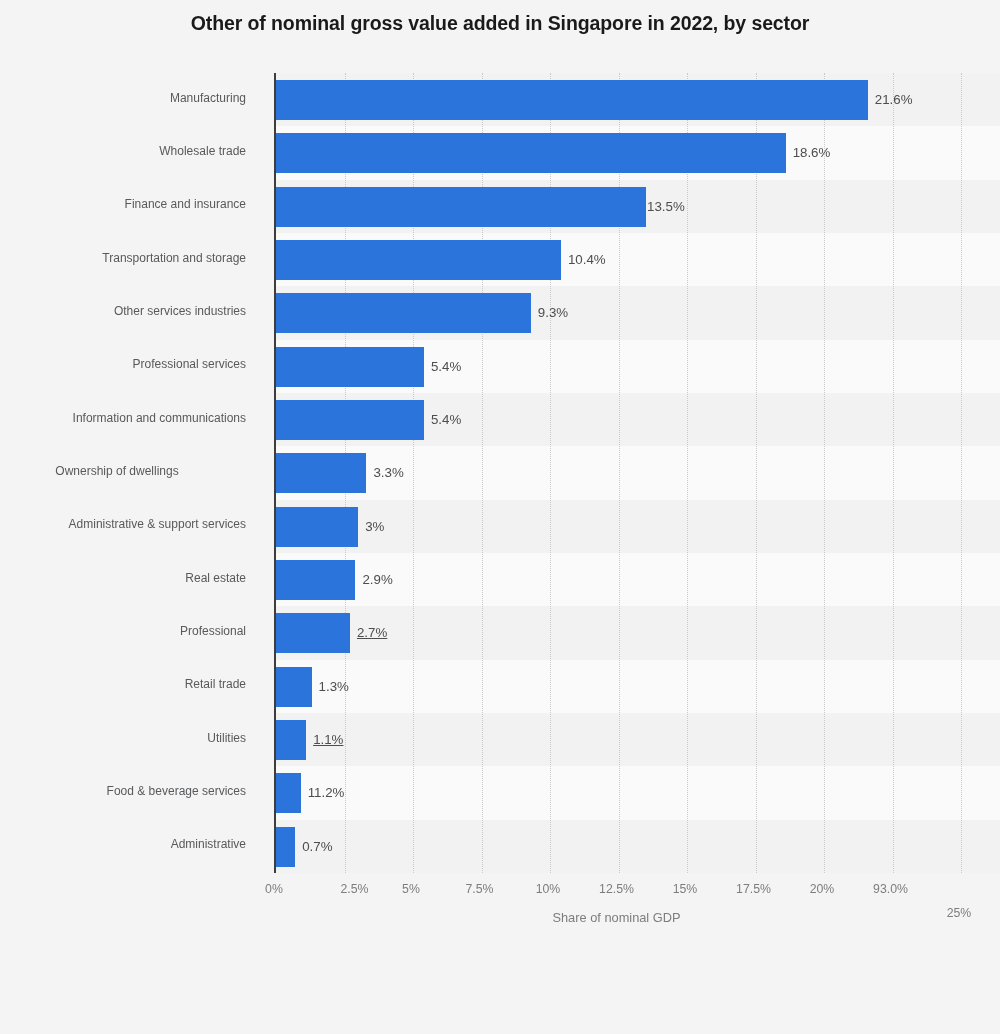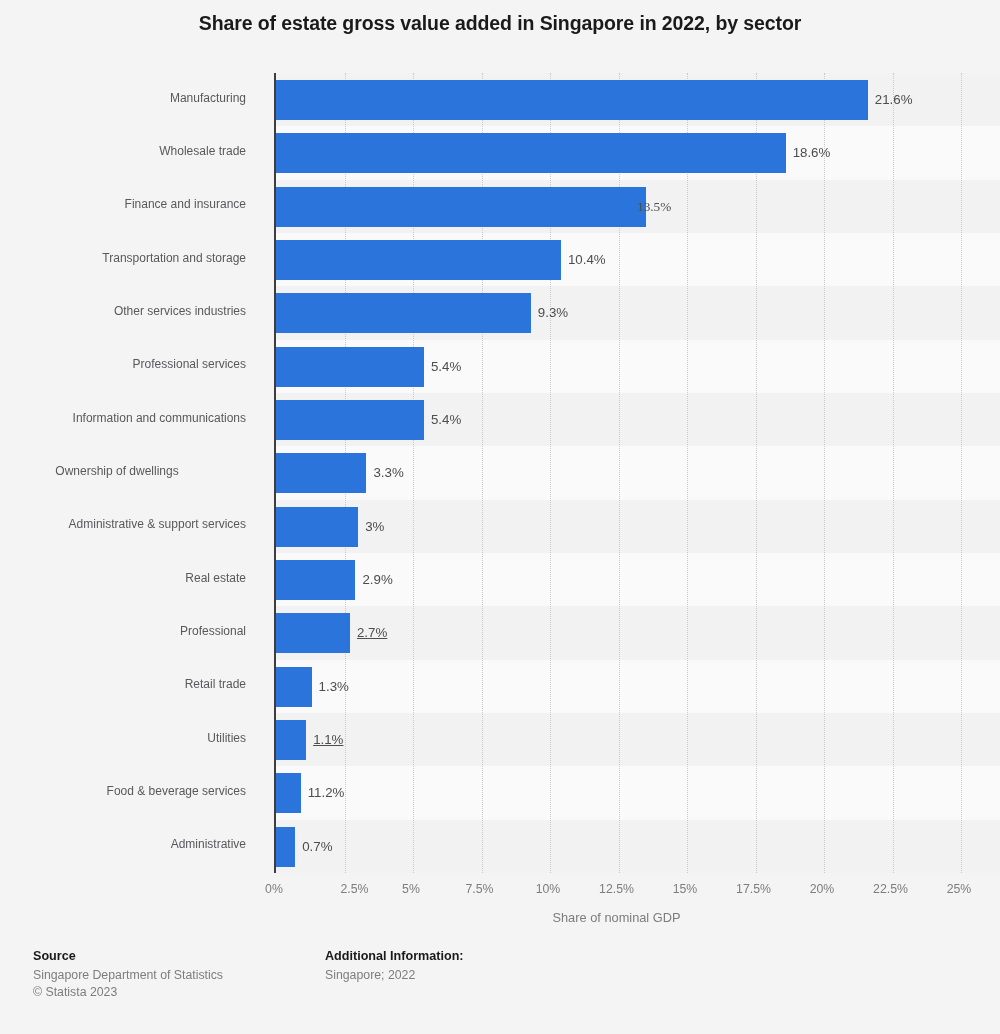--- a/index.html
+++ b/index.html
@@ -151,21 +151,21 @@
   }
   .foot-line {
     font-size: 12.3px;
     color: #7d7d7d;
     line-height: 17px;
   }
 </style>
 </head>
 <body>
 
-<div class="chart-title">Share of estate gross value added in Singapore in 2022, by sector</div>
+<div class="chart-title">Other of nominal gross value added in Singapore in 2022, by sector</div>
 
 <div class="chart-area">
   <div class="cat-labels">
       <div class="cat-label" style="top: 17.6667px;">Manufacturing</div>
       <div class="cat-label" style="top: 71px;">Wholesale trade</div>
       <div class="cat-label" style="top: 124.333px;">Finance and insurance</div>
       <div class="cat-label" style="top: 177.667px;">Transportation and storage</div>
       <div class="cat-label" style="top: 231px;">Other services industries</div>
       <div class="cat-label" style="top: 284.333px;">Professional services</div>
       <div class="cat-label" style="top: 337.667px;">Information and communications</div>
@@ -207,21 +207,21 @@
       <div class="bar-row" style="top: 0px;">
         <div class="bar" style="width: 591.84px; background: rgb(43, 116, 219);"></div>
         <div class="bar-value" style="left: 591.84px;">21.6%</div>
       </div>
       <div class="bar-row" style="top: 53.3333px;">
         <div class="bar" style="width: 509.64px; background: rgb(43, 116, 219);"></div>
         <div class="bar-value" style="left: 509.64px;">18.6%</div>
       </div>
       <div class="bar-row" style="top: 106.667px;">
         <div class="bar" style="width: 369.9px; background: rgb(43, 116, 219);"></div>
-        <div class="bar-value" style="left: 354px; font-family: Liberation Serif, serif;">13.5%</div>
+        <div class="bar-value" style="left: 364px;">13.5%</div>
       </div>
       <div class="bar-row" style="top: 160px;">
         <div class="bar" style="width: 284.96px; background: rgb(43, 116, 219);"></div>
         <div class="bar-value" style="left: 284.96px;">10.4%</div>
       </div>
       <div class="bar-row" style="top: 213.333px;">
         <div class="bar" style="width: 254.82px; background: rgb(43, 116, 219);"></div>
         <div class="bar-value" style="left: 254.82px;">9.3%</div>
       </div>
       <div class="bar-row" style="top: 266.667px;">
@@ -270,28 +270,19 @@
 <div class="x-axis">
     <div class="x-tick" style="left: 0px;">0%</div>
     <div class="x-tick" style="left: 68.5px; margin-left: 12px;">2.5%</div>
     <div class="x-tick" style="left: 137px;">5%</div>
     <div class="x-tick" style="left: 205.5px;">7.5%</div>
     <div class="x-tick" style="left: 274px;">10%</div>
     <div class="x-tick" style="left: 342.5px;">12.5%</div>
     <div class="x-tick" style="left: 411px;">15%</div>
     <div class="x-tick" style="left: 479.5px;">17.5%</div>
     <div class="x-tick" style="left: 548px;">20%</div>
-    <div class="x-tick" style="left: 616.5px;">22.5%</div>
-    <div class="x-tick" style="left: 685px;">25%</div>
+    <div class="x-tick" style="left: 616.5px;">93.0%</div>
+    <div class="x-tick" style="left: 685px; margin-top: 24px;">25%</div>
   </div>
 <div class="x-axis-title">Share of nominal GDP</div>
 
 <div class="footer">
-  <div class="foot-col-source">
-    <div class="foot-head">Source</div>
-    <div class="foot-line">Singapore Department of Statistics</div>
-    <div class="foot-line">© Statista 2023</div>
-  </div>
-  <div class="foot-col-info">
-    <div class="foot-head">Additional Information:</div>
-    <div class="foot-line">Singapore; 2022</div>
-  </div>
 </div>
 
 </body></html>

